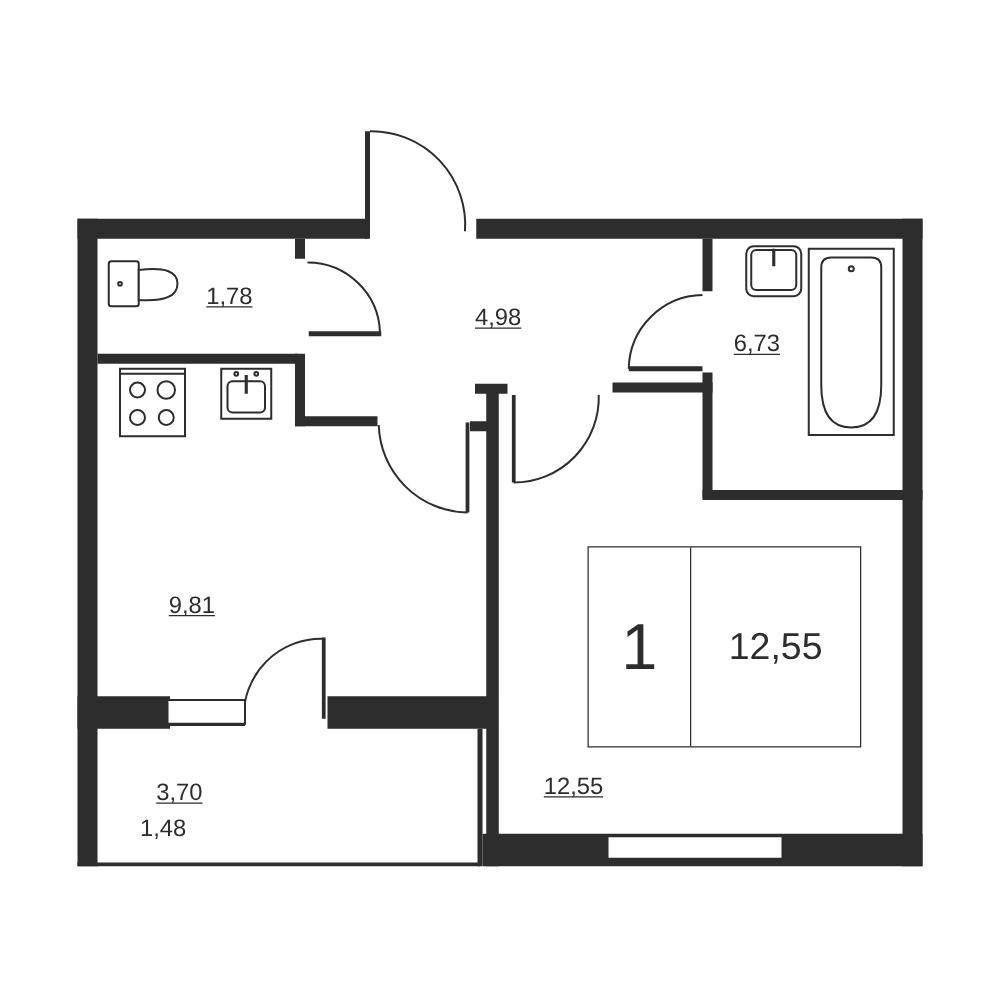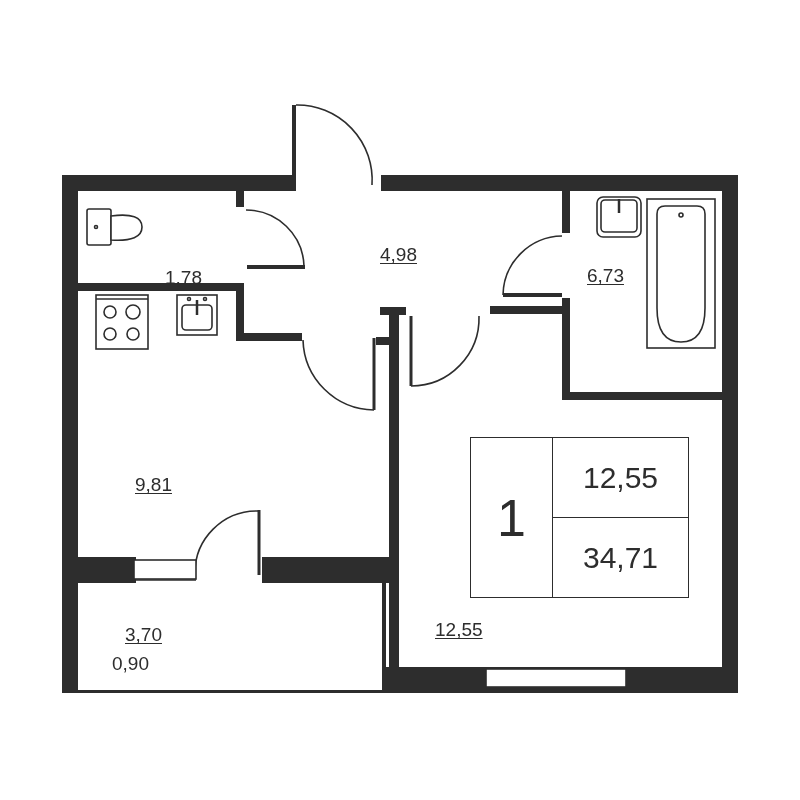--- a/index.html
+++ b/index.html
@@ -112,27 +112,26 @@
     <rect class="fix" x="601" y="200" width="36" height="32" rx="4"></rect>
     <line class="thin" x1="619" y1="199" x2="619" y2="213" style="stroke-width:2.5"></line>
   </g>
   <g>
     <rect class="fix" x="647" y="199" width="68" height="149"></rect>
     <path class="fix" d="M 657 214 Q 657 206 665 206 L 697 206 Q 705 206 705 214 L 705 308 Q 705 342 681 342 Q 657 342 657 308 Z"></path>
     <circle class="fix" cx="681" cy="215" r="2"></circle>
   </g>
 </svg>
 
-<div class="area u" style="left:165px; top:228px;margin-top:40px;">1,78</div>
+<div class="area u" style="left:165px; top:228px;">1,78</div>
 <div class="area u" style="left:380px; top:245px;">4,98</div>
 <div class="area u" style="left:587px; top:266px;">6,73</div>
 <div class="area u" style="left:135px; top:475px;text-decoration:underline;">9,81</div>
 <div class="area u" style="left:435px; top:620px;">12,55</div>
 <div class="area u" style="left:125px; top:625px;">3,70</div>
-<div class="area" style="left:112px; top:654px;">0,90</div>
+<div class="area" style="left:112px; top:654px;">1,48</div>
 
 <div class="legend">
   <div class="rooms">1</div>
   <div class="vals">
     <div>12,55</div>
-    <div>34,71</div>
   </div>
 </div>
 
 </body></html>

